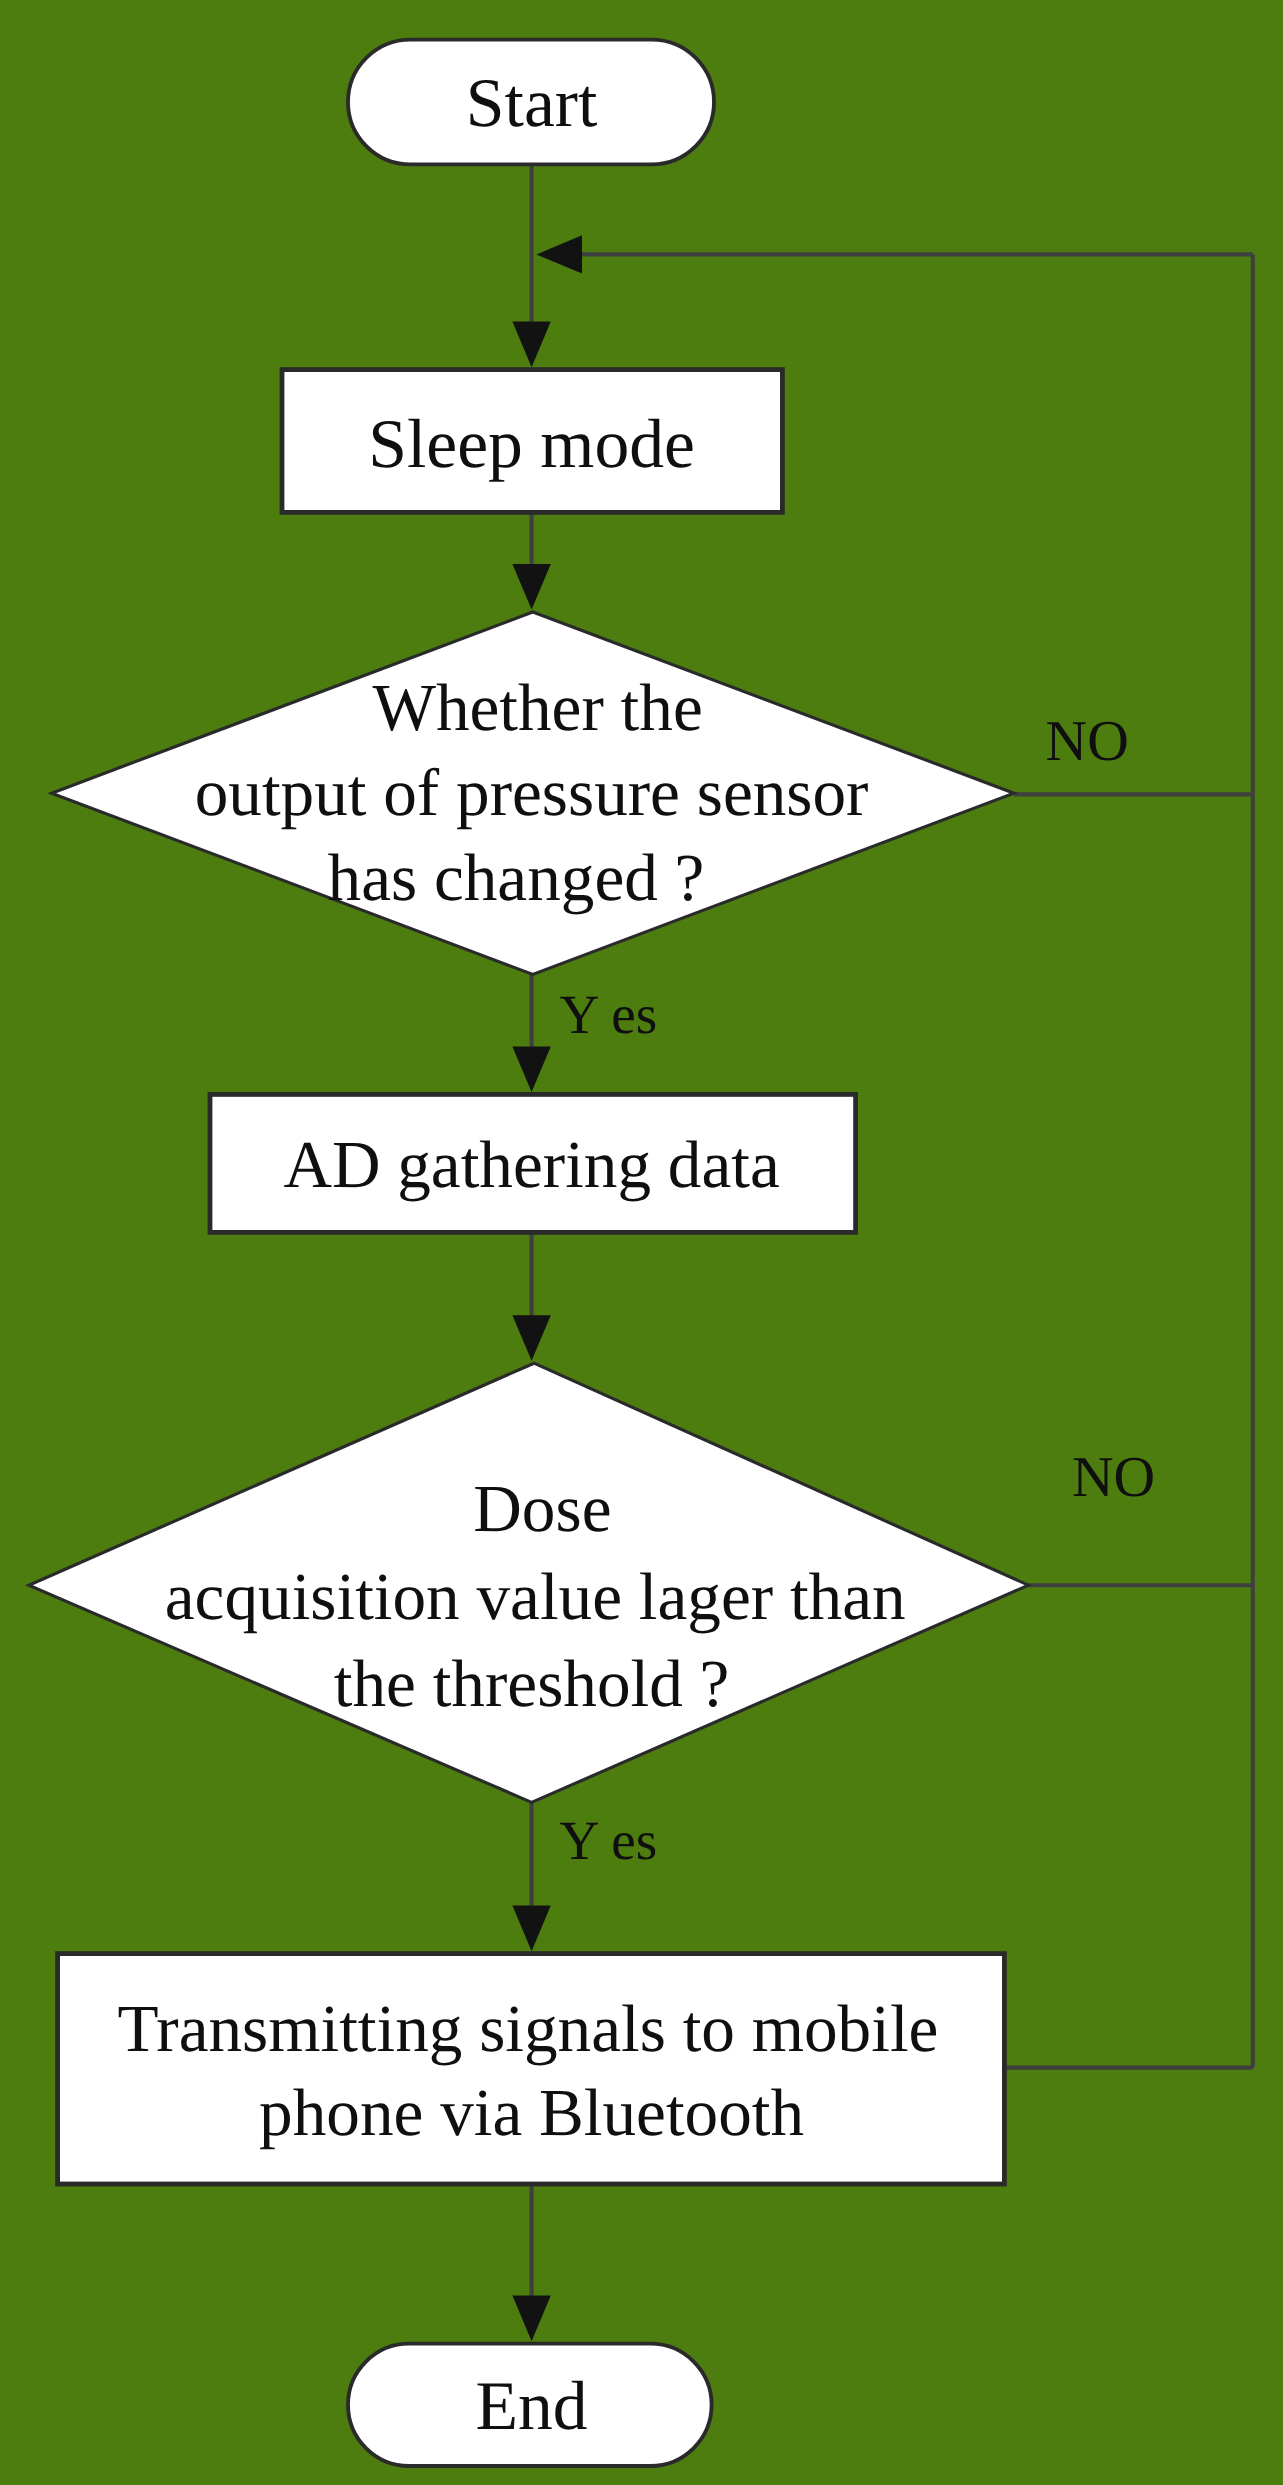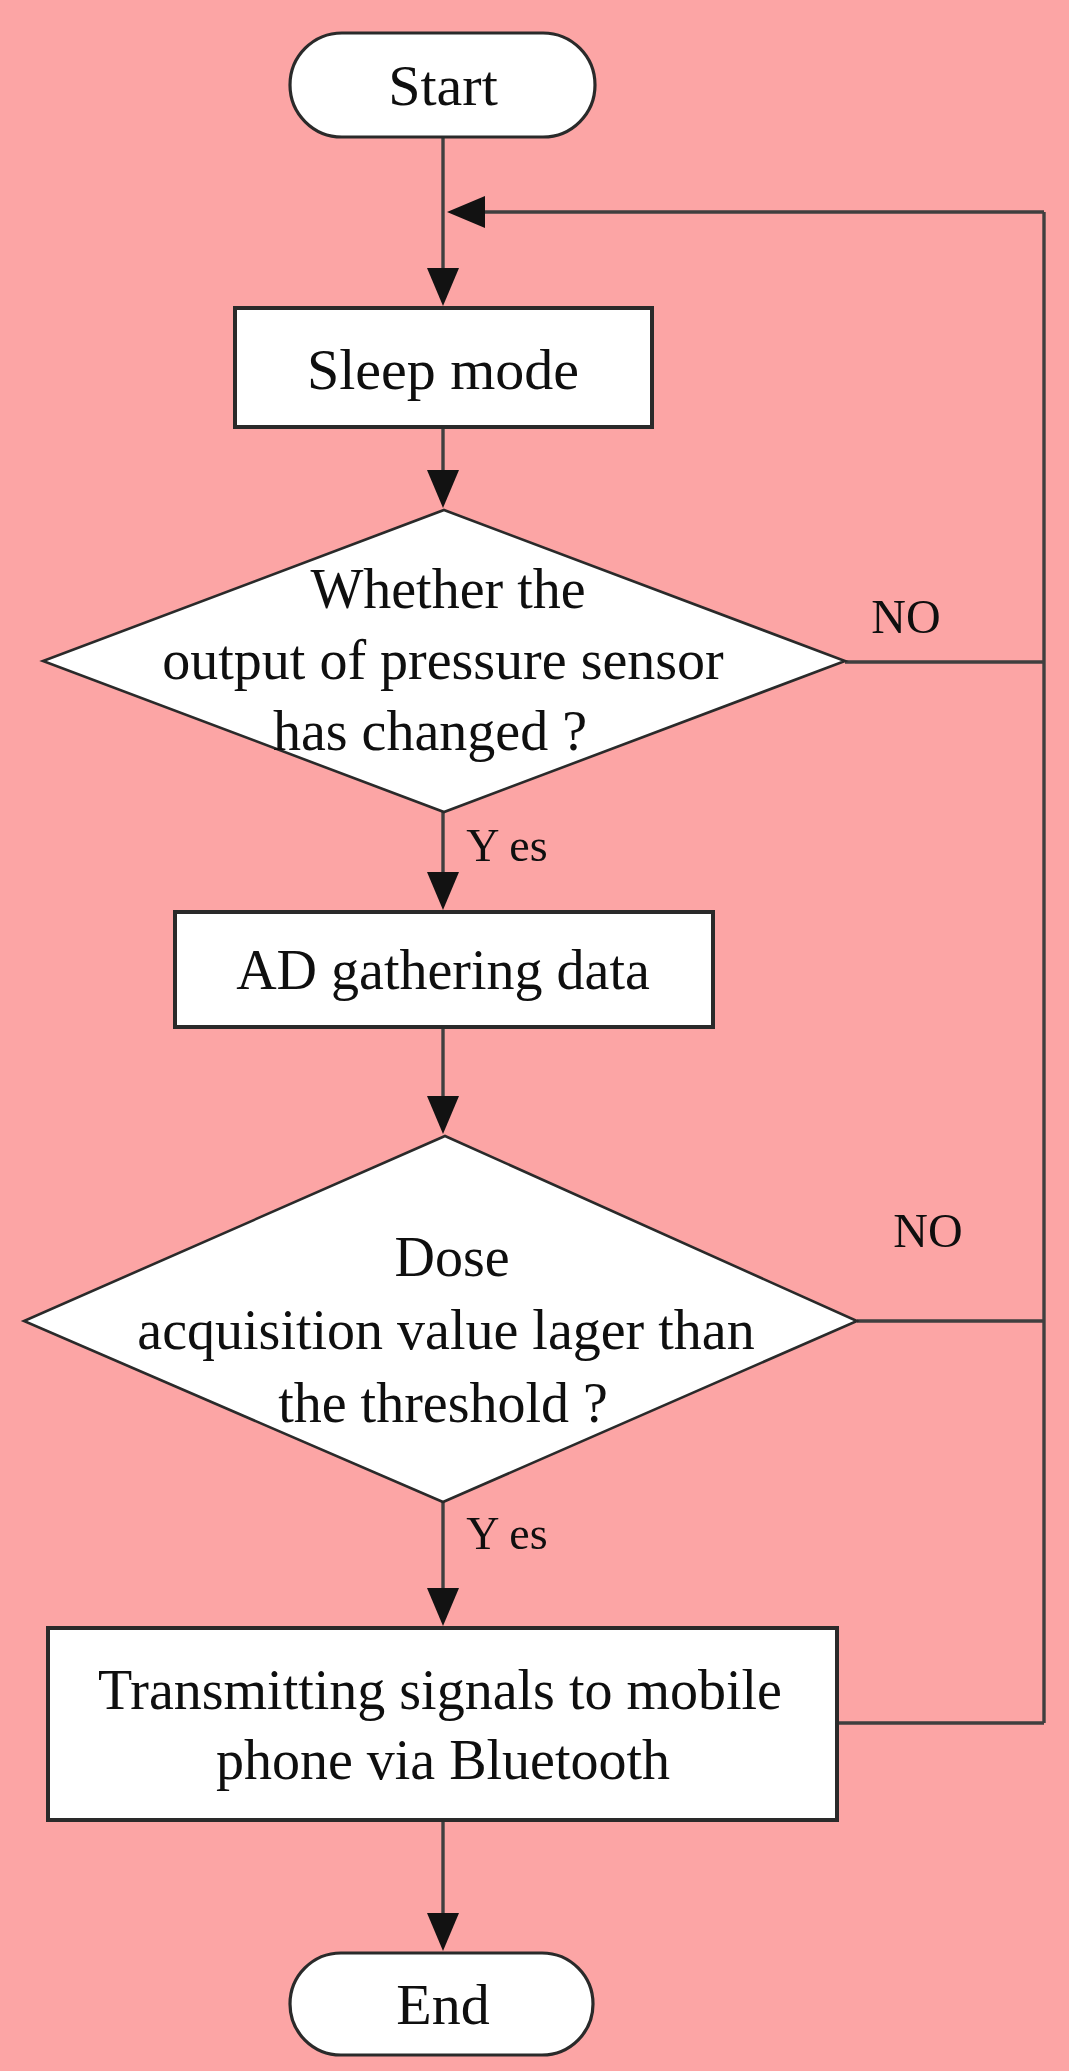--- a/index.html
+++ b/index.html
@@ -1,20 +1,20 @@
 <!DOCTYPE html>
 <html><head>
 <meta charset="utf-8">
 <style>
   html, body { margin: 0; padding: 0; background: #ffffff; }
   #figure-wrap {
     position: relative;
     width: 1069px;
     height: 2071px;
-    background: #fca5a5;
+    background: #4d7c0f;
     overflow: hidden;
   }
   svg { display: block; }
   .shape {
     fill: #ffffff;
     stroke: #2a2a2a;
     stroke-width: 4;
   }
   .shape-terminator { stroke-width: 3.2; }
   .shape-decision { stroke-width: 2.6; }

